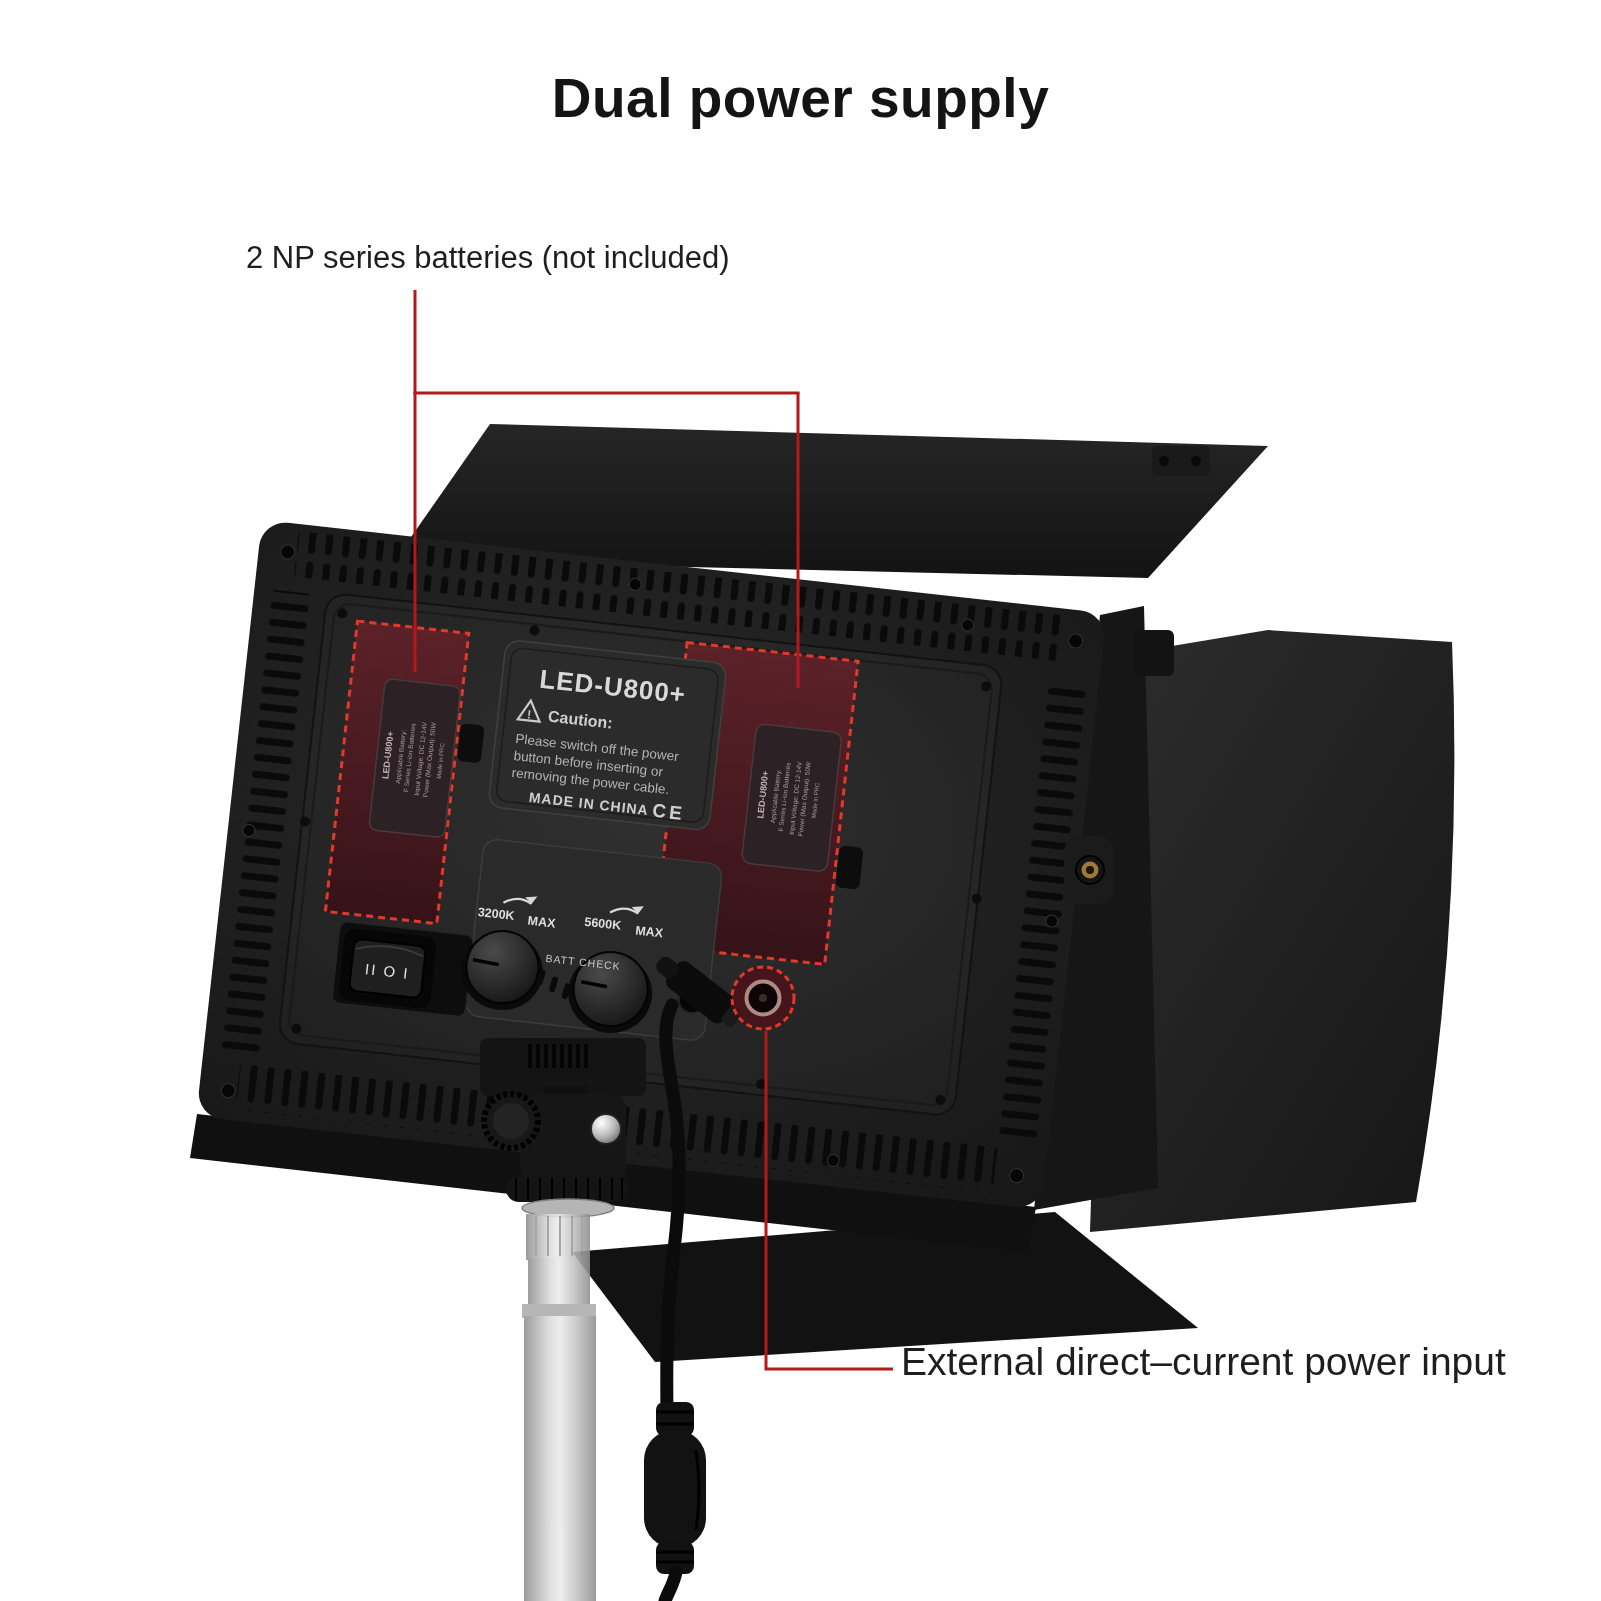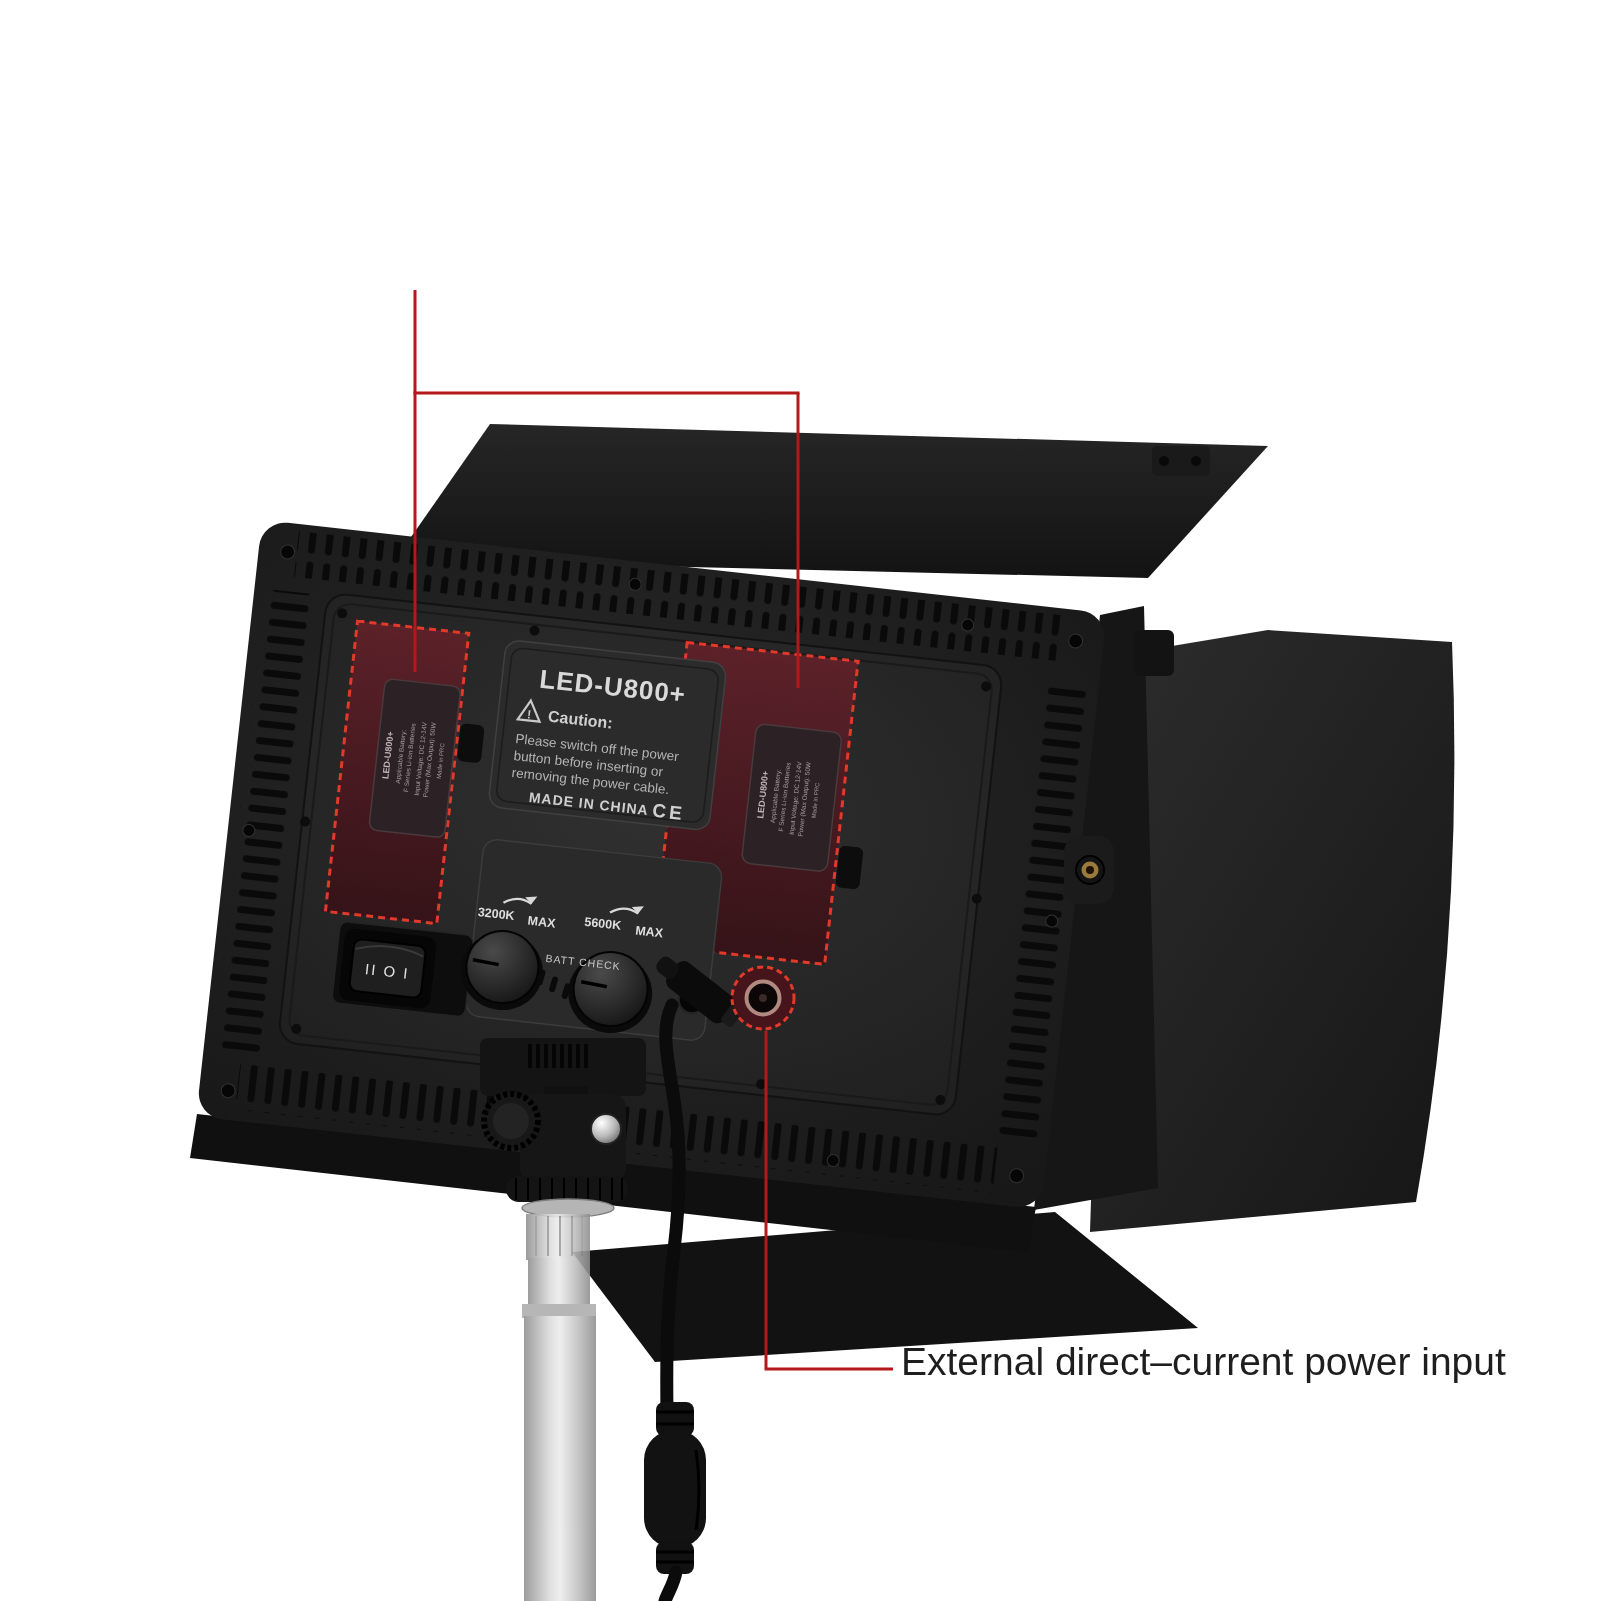--- a/index.html
+++ b/index.html
@@ -265,15 +265,17 @@
   </g>
   <g>
     <circle cx="763" cy="998" r="31" fill="#49121a" opacity="0.92"></circle>
     <circle cx="763" cy="998" r="16.5" fill="#0d0607" stroke="#b08a80" stroke-width="4"></circle>
     <circle cx="763" cy="998" r="4" fill="#3a2a28"></circle>
     <circle cx="763" cy="998" r="31" fill="none" stroke="#e23a2a" stroke-width="3" stroke-dasharray="6 4"></circle>
   </g>
   <path d="M766,1031 L766,1369 L893,1369" fill="none" stroke="#b3191b" stroke-width="3"></path>
 </svg>
 
+<div id="title" class="txt">Dual power supply</div>
+<div id="np-label" class="txt">2 NP series batteries (not included)</div>
 <div id="dc-label" class="txt">External direct–current power input</div>
 
 </div>
 
 </body></html>

